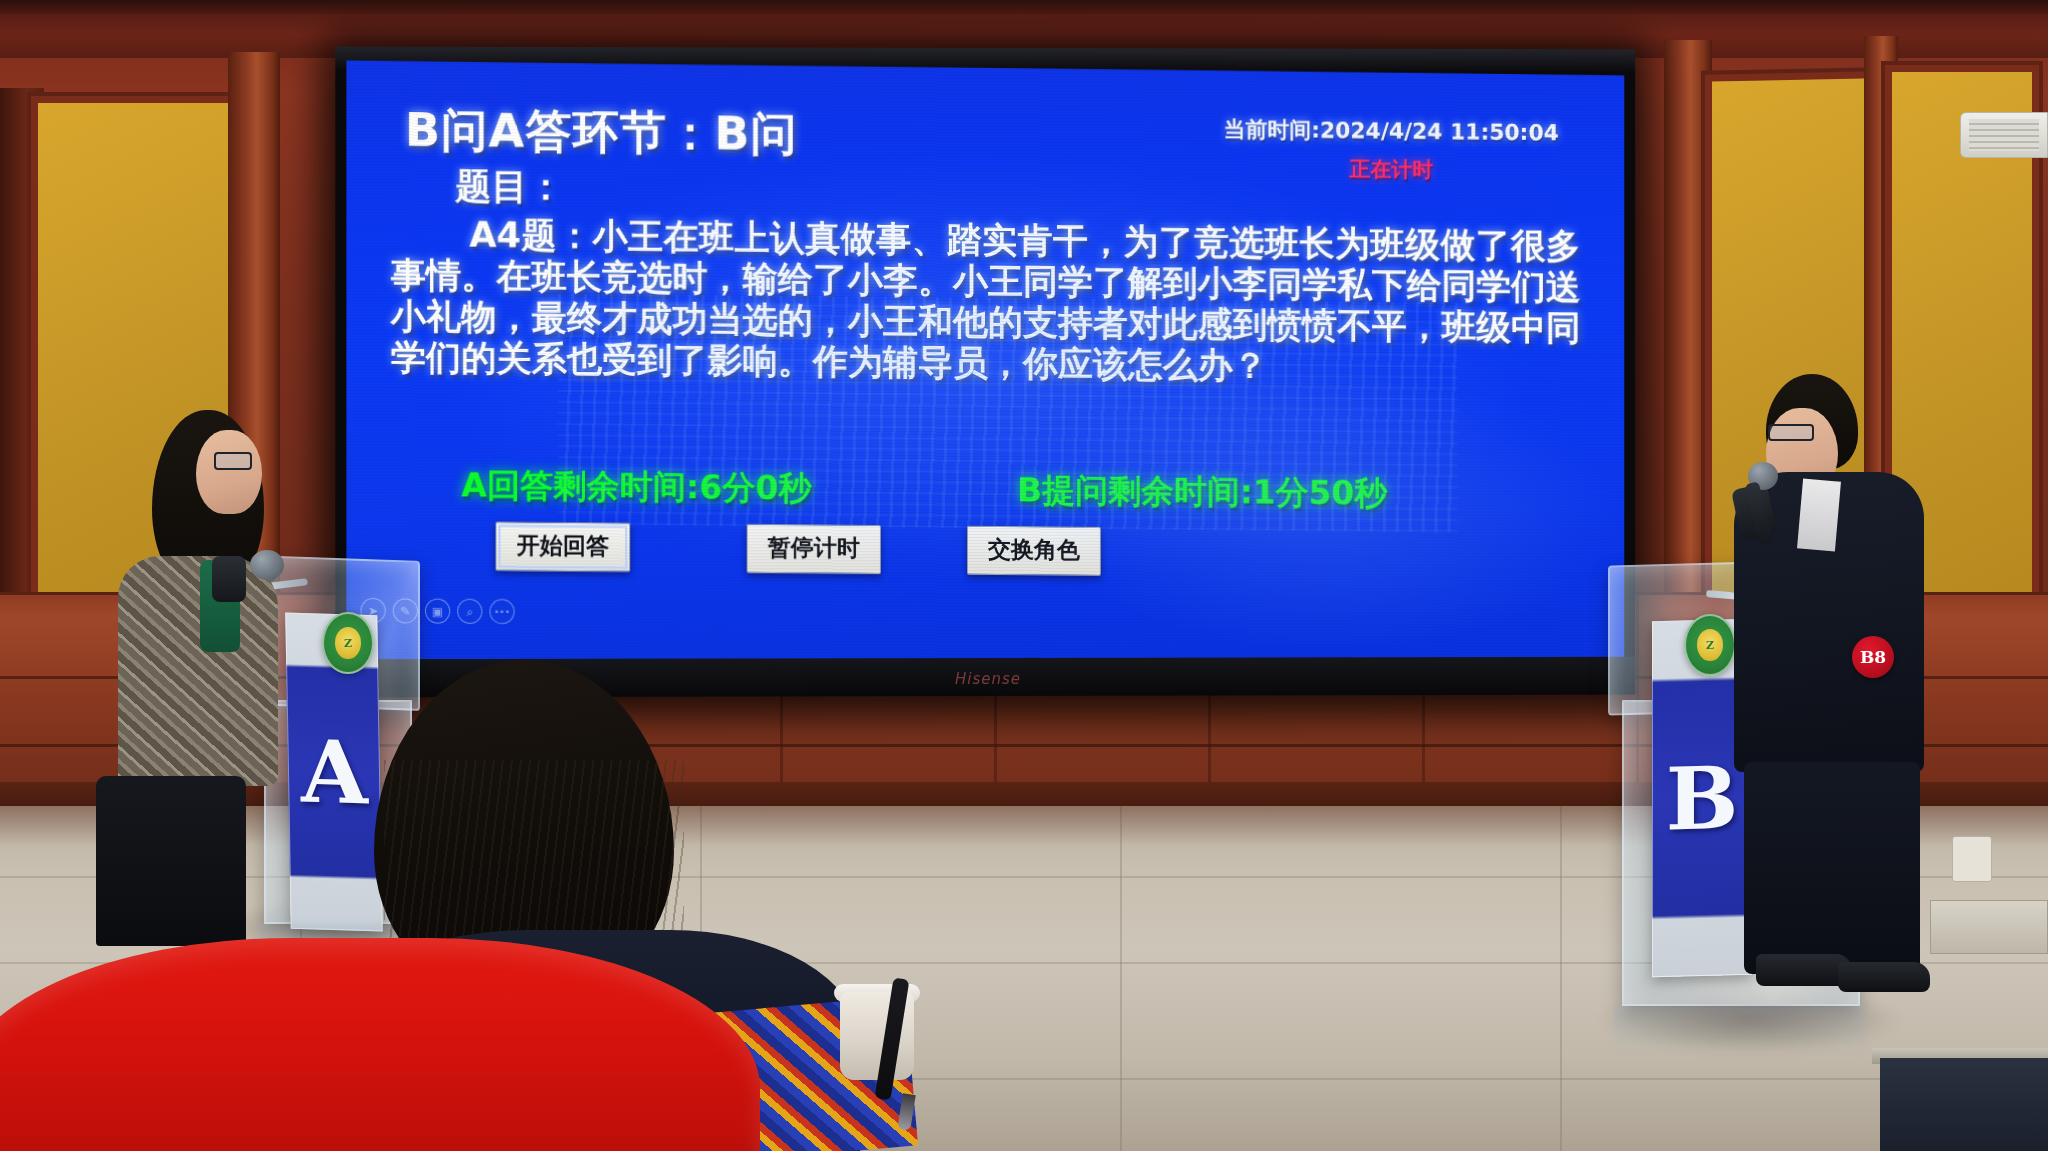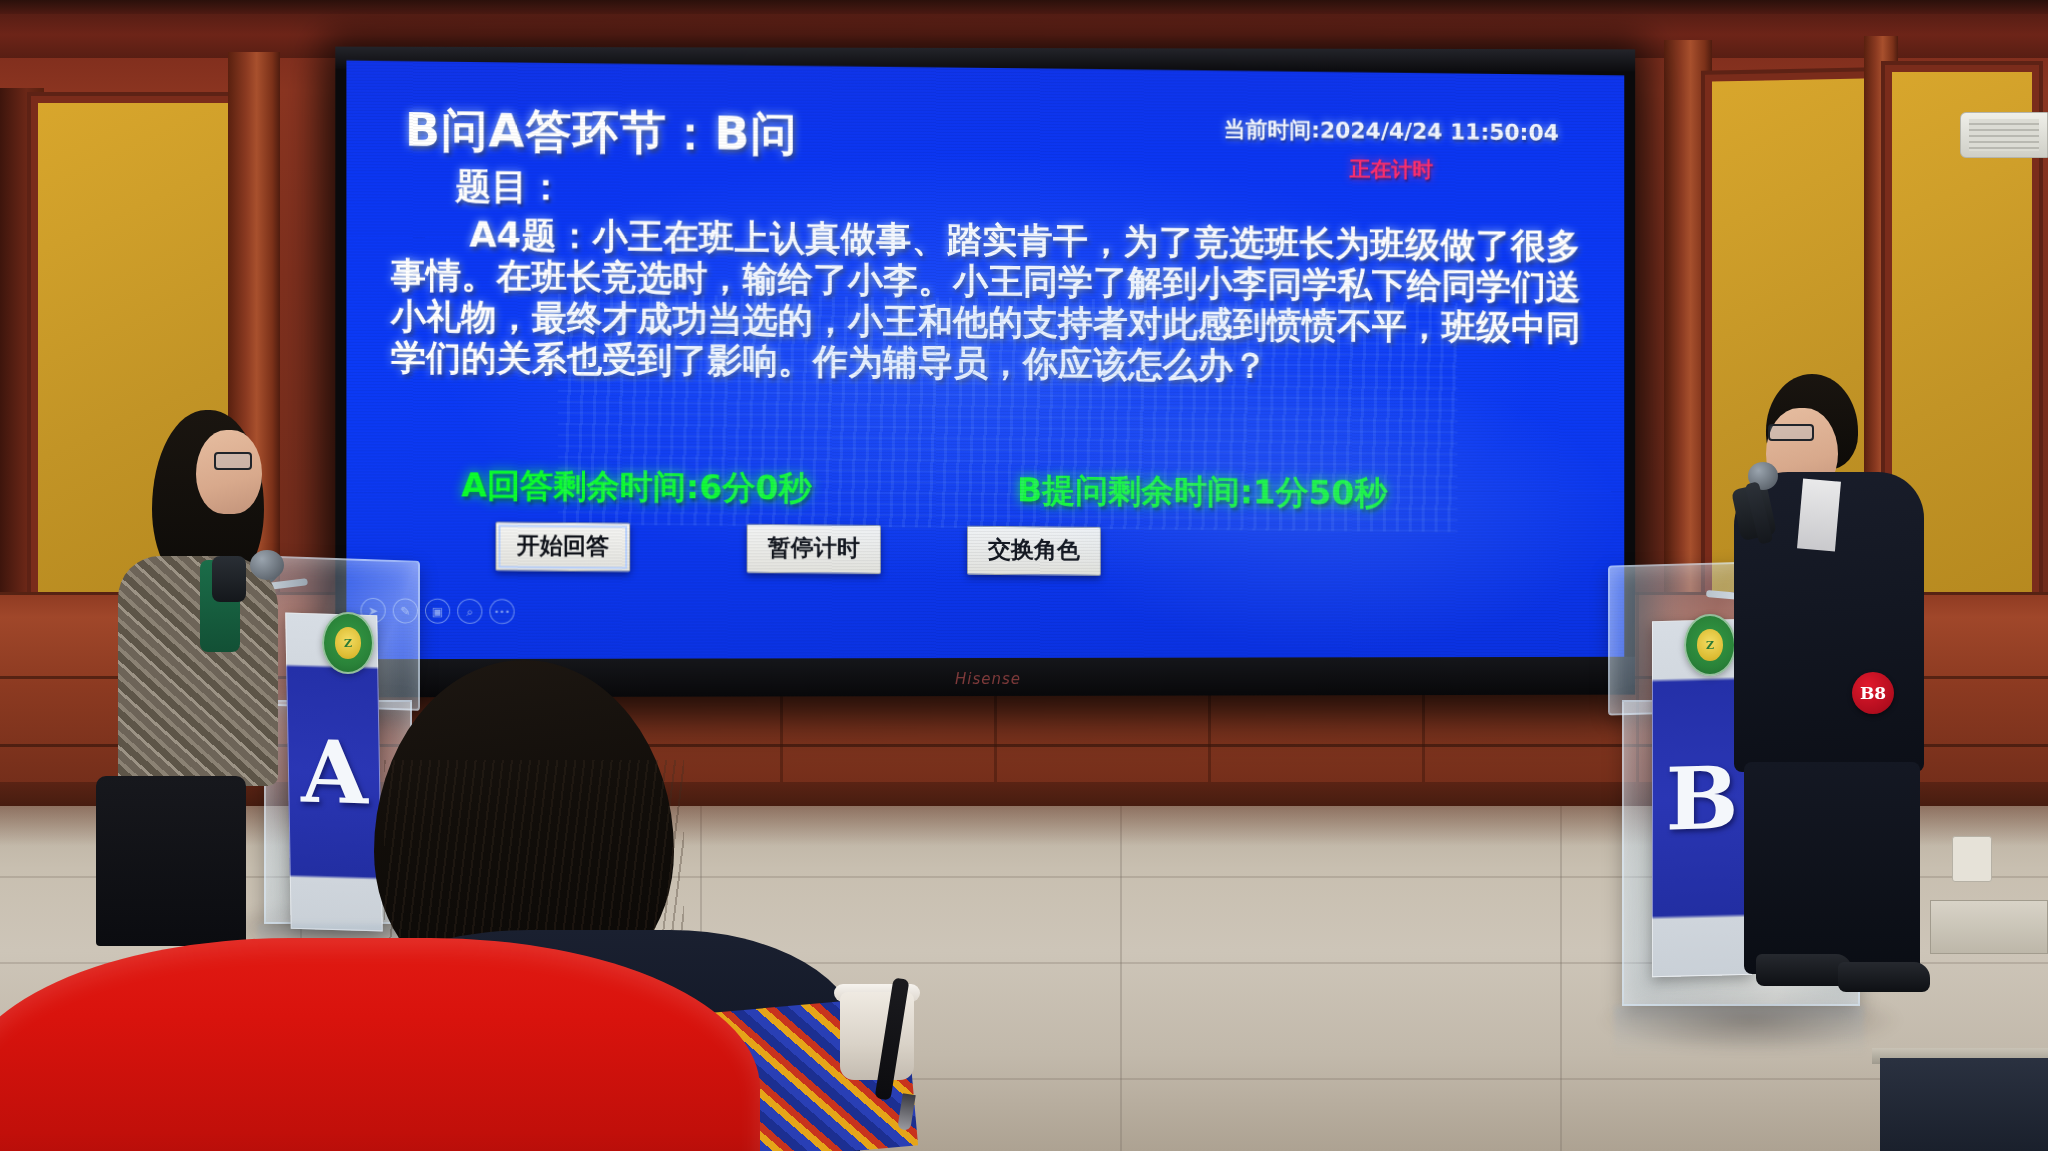--- a/index.html
+++ b/index.html
@@ -513,21 +513,21 @@
 
   <div class="person">
     <div class="hair" style="left:1766px;top:374px;width:92px;height:96px;border-radius:52% 52% 34% 34% / 62% 62% 38% 38%;"></div>
     <div class="face" style="left:1766px;top:408px;width:72px;height:88px;"></div>
     <div class="glasses" style="left:1768px;top:424px;width:46px;height:17px;"></div>
     <div class="body-coat" style="left:1734px;top:472px;width:190px;height:300px;
                 background:linear-gradient(175deg,#191d2a 0%,#131722 45%,#0c0f17 100%);
                 border-radius:54px 46px 8px 8px;"></div>
     <div style="position:absolute;left:1800px;top:480px;width:38px;height:70px;
                 background:linear-gradient(180deg,#e9e9ea,#c9c9cc);transform:rotate(5deg);"></div>
-    <div class="badge-b8" style="left:1852px;top:672px;">B8</div>
+    <div class="badge-b8" style="left:1852px;top:636px;">B8</div>
     <div style="position:absolute;left:1744px;top:762px;width:176px;height:212px;
                 background:linear-gradient(180deg,#141823,#0a0d14);border-radius:8px;"></div>
     <div style="position:absolute;left:1756px;top:954px;width:96px;height:32px;
                 background:linear-gradient(180deg,#26292f,#0e1014);border-radius:6px 16px 8px 8px;"></div>
     <div style="position:absolute;left:1838px;top:962px;width:92px;height:30px;
                 background:linear-gradient(180deg,#26292f,#0e1014);border-radius:6px 16px 8px 8px;"></div>
     <div class="mic-hand" style="left:1736px;top:486px;width:36px;height:52px;transform:rotate(-12deg);"></div>
     <div class="mic-ball" style="left:1748px;top:462px;width:30px;height:28px;"></div>
     <div style="position:absolute;left:1752px;top:482px;width:14px;height:62px;
                 background:linear-gradient(180deg,#2c3138,#14171c);border-radius:5px;transform:rotate(-14deg);"></div>

